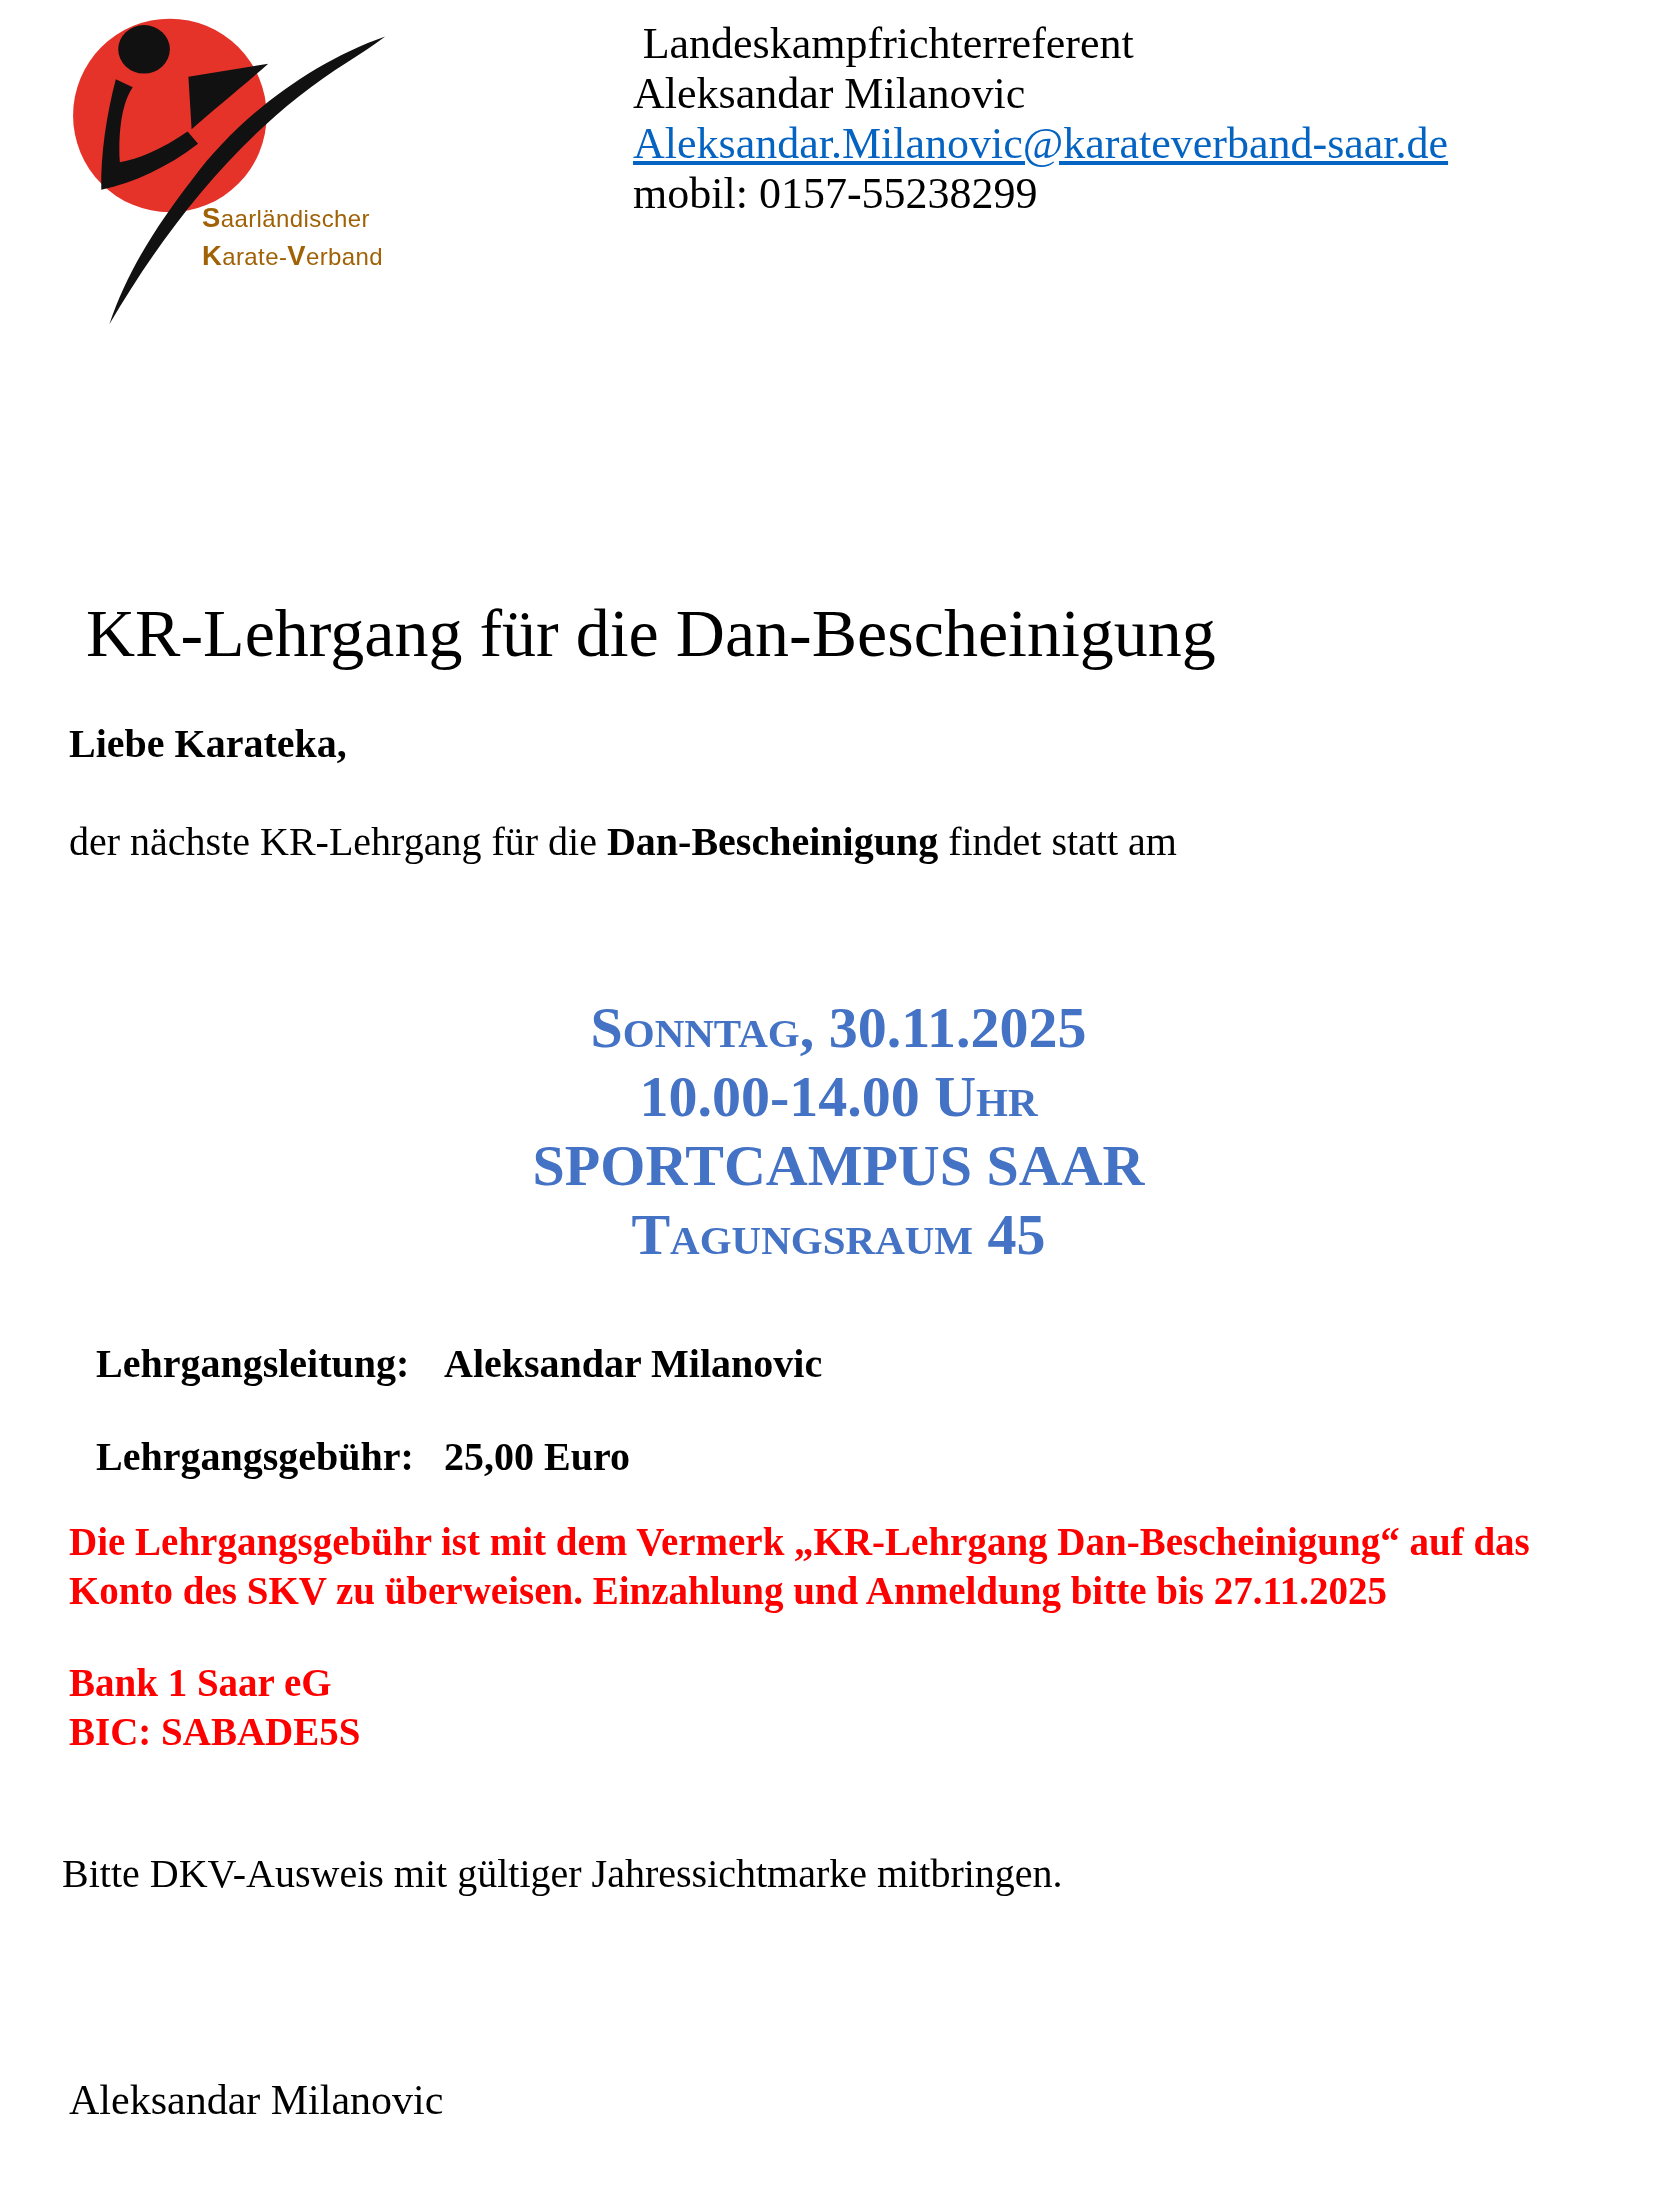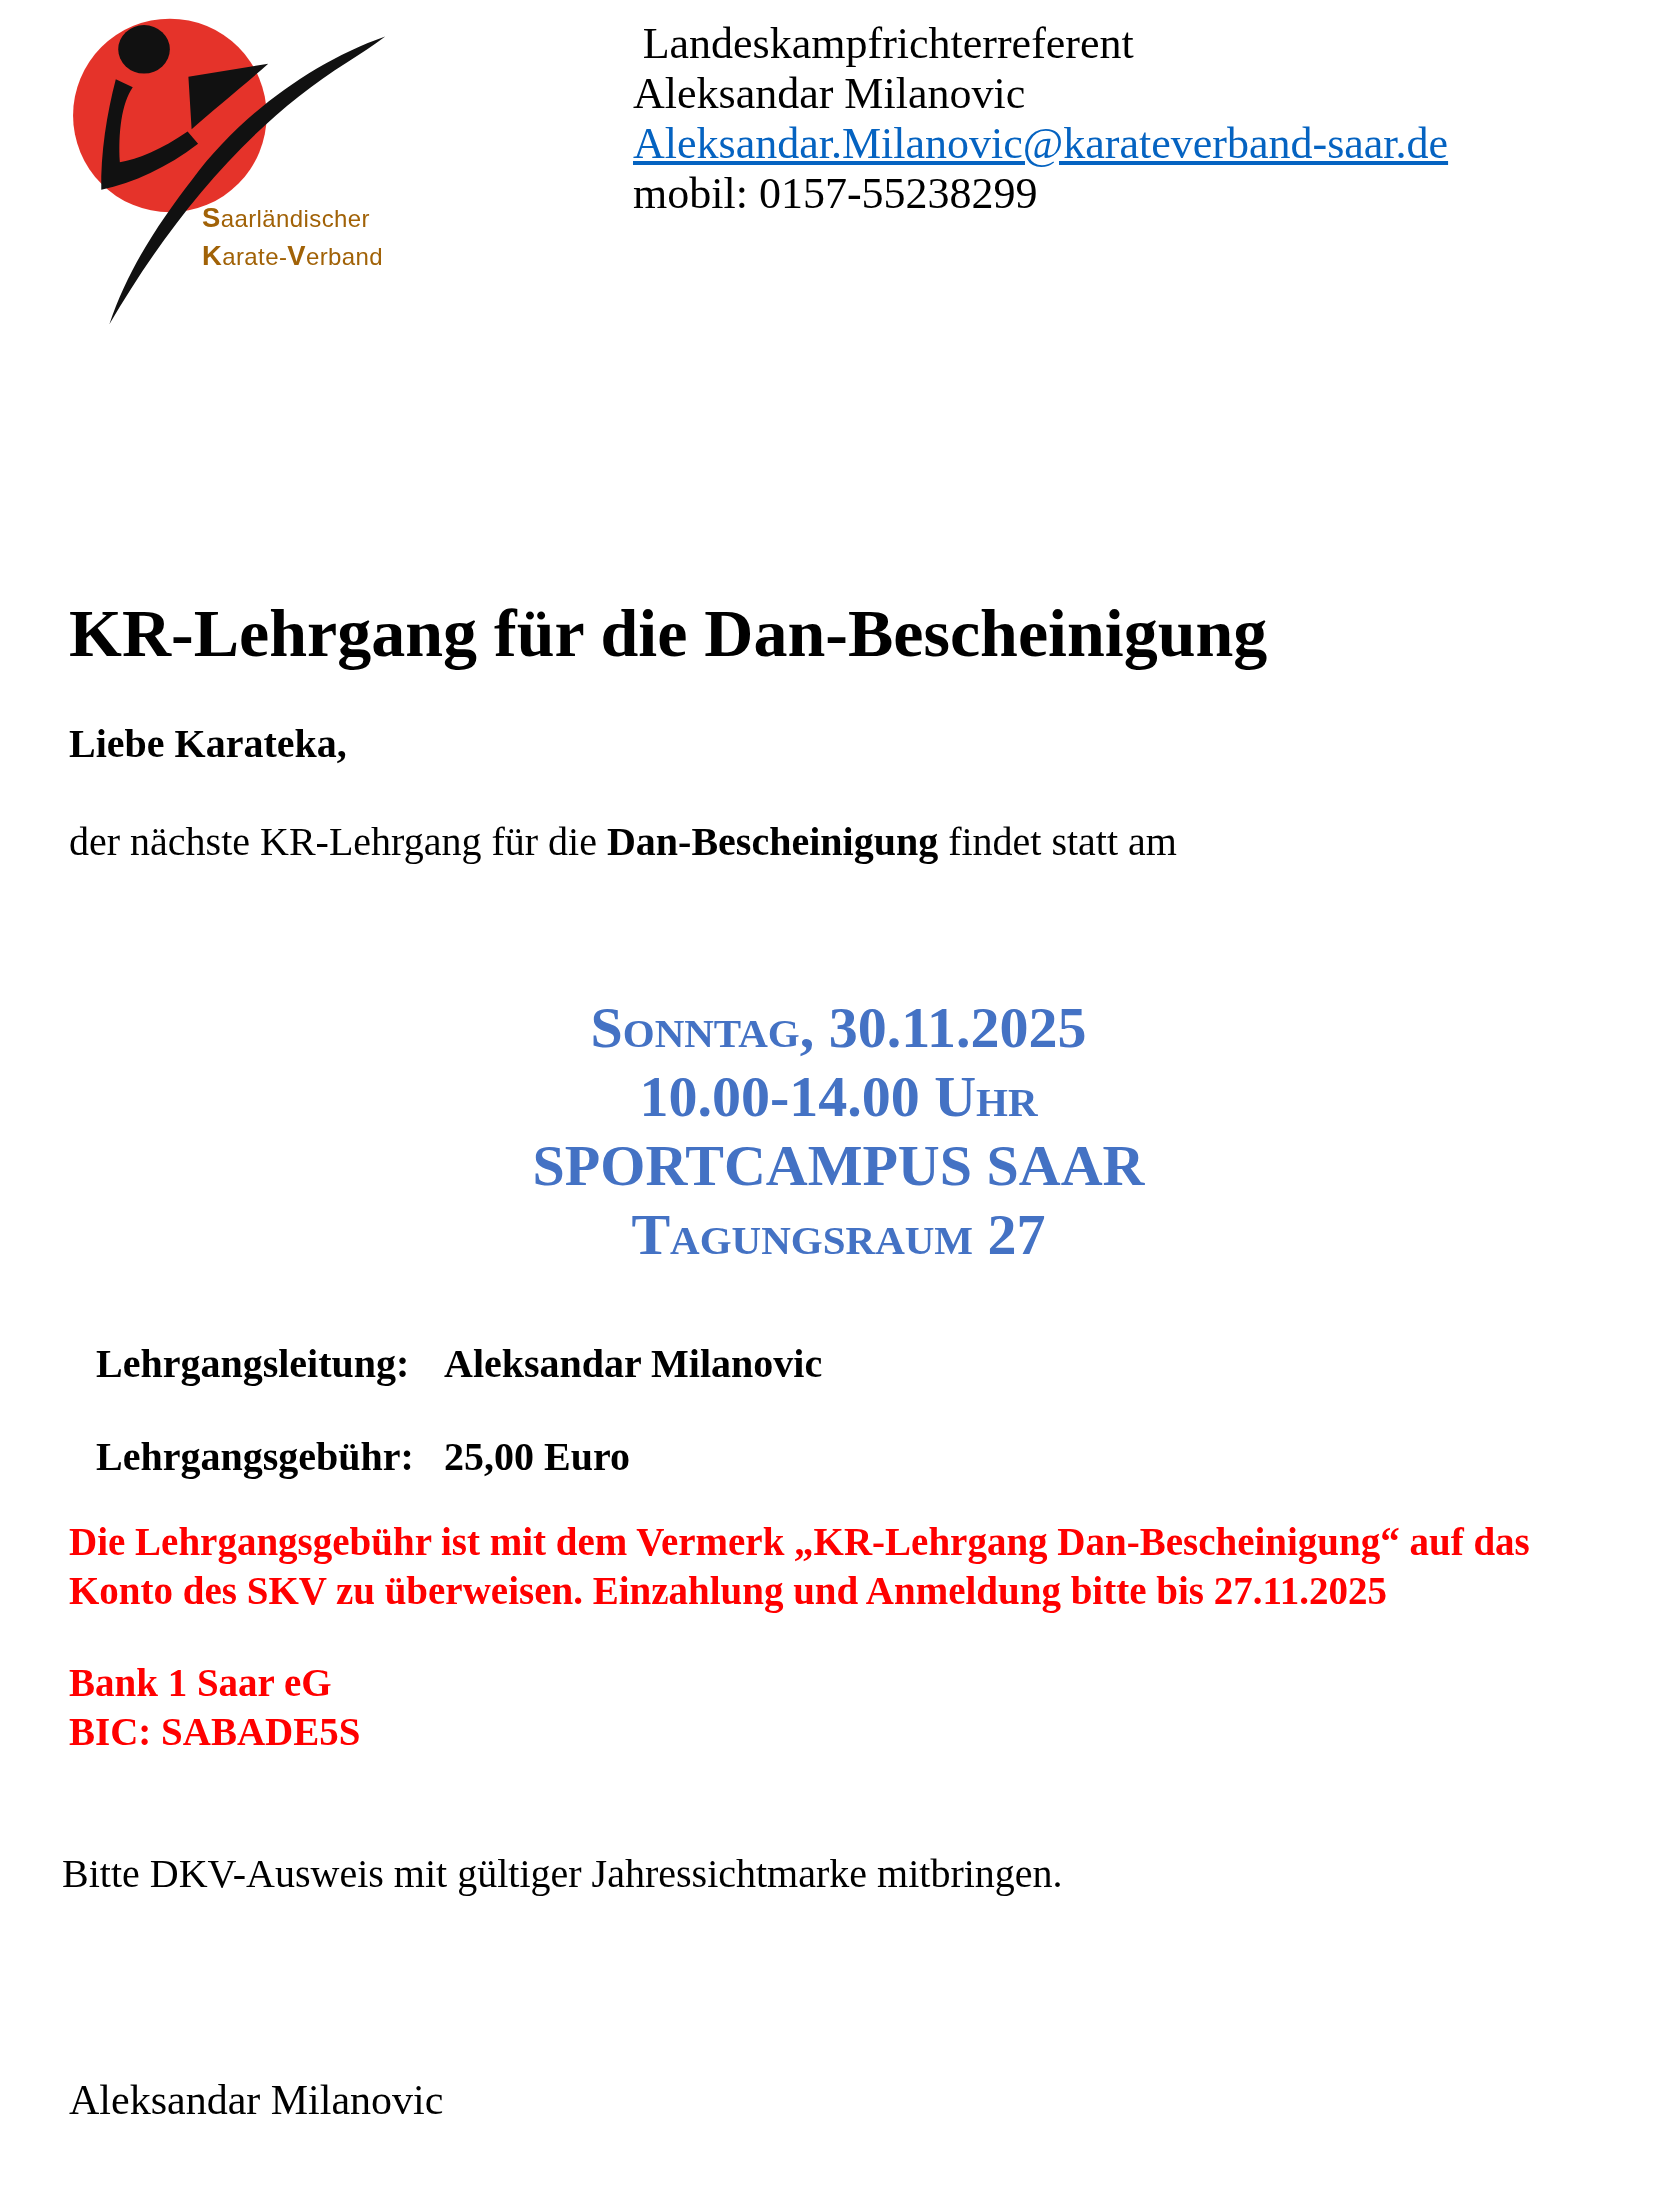--- a/index.html
+++ b/index.html
@@ -25,22 +25,22 @@
   .logo-text b{font-weight:bold;font-size:27.4px;}
   
   .contact{
     position:absolute;left:633px;top:19.4px;
     font-size:44px;line-height:50px;white-space:nowrap;
   }
   .contact-role{padding-left:9.7px;}
   .contact a{color:#0563C1;text-decoration:underline;cursor:pointer;}
   
   .doc-title{
-    position:absolute;left:69px;top:550px;
-    font-size:68px;font-weight:bold;line-height:1.1;white-space:nowrap;
+    position:absolute;left:86px;top:550px;
+    font-size:68px;font-weight:normal;line-height:1.1;white-space:nowrap;
   }
   
   .salutation{position:absolute;left:69px;top:720px;font-size:40px;font-weight:bold;white-space:nowrap;}
   .intro{position:absolute;left:69px;top:818px;font-size:40px;white-space:nowrap;}
   .intro .b{font-weight:bold;}
   
   .event{
     position:absolute;left:0;top:972px;width:1677px;
     text-align:center;color:#4472C4;
     font-size:58px;font-weight:bold;font-variant:small-caps;
@@ -104,21 +104,21 @@
 
   <h1 class="doc-title">KR-Lehrgang für die Dan-Bescheinigung</h1>
 
   <div class="salutation">Liebe Karateka,</div>
   <div class="intro"><span>der nächste KR-Lehrgang für die </span><span class="b">Dan-Bescheinigung</span><span> findet statt am</span></div>
 
   <div class="event">
     <div>Sonntag, 30.11.2025</div>
     <div>10.00-14.00 Uhr</div>
     <div>SPORTCAMPUS SAAR</div>
-    <div>Tagungsraum 27</div>
+    <div>Tagungsraum 45</div>
   </div>
 
   <div class="detail-row leitung">
     <span class="label">Lehrgangsleitung:</span>
     <span class="value">Aleksandar Milanovic</span>
   </div>
   <div class="detail-row gebuehr">
     <span class="label">Lehrgangsgebühr:</span>
     <span class="value">25,00 Euro</span>
   </div>

